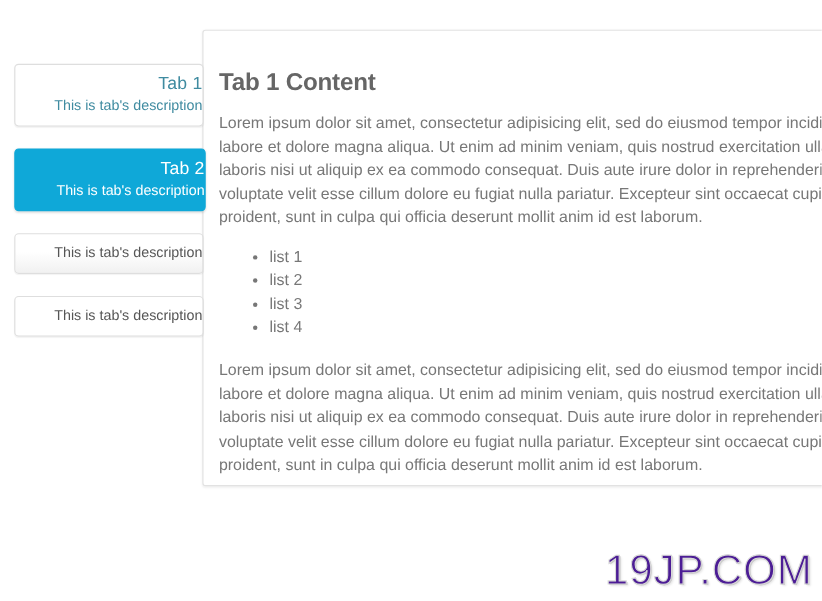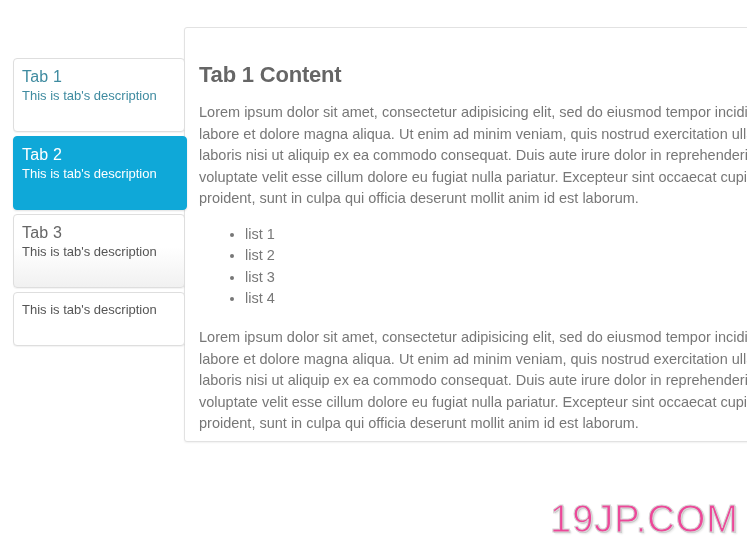--- a/index.html
+++ b/index.html
@@ -29,27 +29,28 @@
     position: absolute;
     left: 13px;
     top: 58px;
     width: 172px;
     z-index: 5;
   }
   .tab-item {
     position: relative;
     box-sizing: border-box;
     width: 172px;
-    padding: 8px 0 26px 6px;
-    margin-bottom: 4px;
+    padding: 8px 0 9px 6px;
+    margin-bottom: 20px;
     border: 1px solid #dedede;
     border-radius: 4px;
     background: #ffffff;
     cursor: pointer;
     box-shadow: 0 1px 1px rgba(0,0,0,0.05);
+    text-align: right;
   }
   .tab-item .tab-title {
     display: block;
     font-size: 16px;
     line-height: 20px;
     color: #666666;
     padding-left: 2px;
     letter-spacing: .2px;
   }
   .tab-item .tab-desc {
@@ -129,21 +130,21 @@
 
   
   #watermark {
     position: absolute;
     right: 8px;
     bottom: 6px;
     font-size: 38px;
     line-height: 42px;
     letter-spacing: 1px;
     font-family: "Liberation Sans", sans-serif;
-    color: #ec4899;
+    color: #4c1d95;
     -webkit-text-stroke: 1px #d8d8d8;
     text-shadow: 1px 1px 0 #c9c9c9, 2px 2px 2px rgba(0,0,0,0.10);
     user-select: none;
     white-space: nowrap;
   }
 </style>
 </head>
 <body>
 
 <div id="tab-widget">
@@ -151,21 +152,20 @@
   <div id="tab-list">
       <div class="tab-item is-first">
         <span class="tab-title">Tab 1</span>
         <span class="tab-desc">This is tab's description</span>
       </div>
       <div class="tab-item is-active">
         <span class="tab-title">Tab 2</span>
         <span class="tab-desc">This is tab's description</span>
       </div>
       <div class="tab-item is-gradient">
-        <span class="tab-title">Tab 3</span>
         <span class="tab-desc">This is tab's description</span>
       </div>
       <div class="tab-item">
         <span class="tab-desc">This is tab's description</span>
       </div>
     </div>
 
   <div id="tab-panel">
     <div id="panel-heading">Tab 1 Content</div>
     <p class="panel-para">Lorem ipsum dolor sit amet, consectetur adipisicing elit, sed do eiusmod tempor incididunt ut labore et dolore magna aliqua. Ut enim ad minim veniam, quis nostrud exercitation ullamco laboris nisi ut aliquip ex ea commodo consequat. Duis aute irure dolor in reprehenderit in voluptate velit esse cillum dolore eu fugiat nulla pariatur. Excepteur sint occaecat cupidatat non proident, sunt in culpa qui officia deserunt mollit anim id est laborum.</p>

